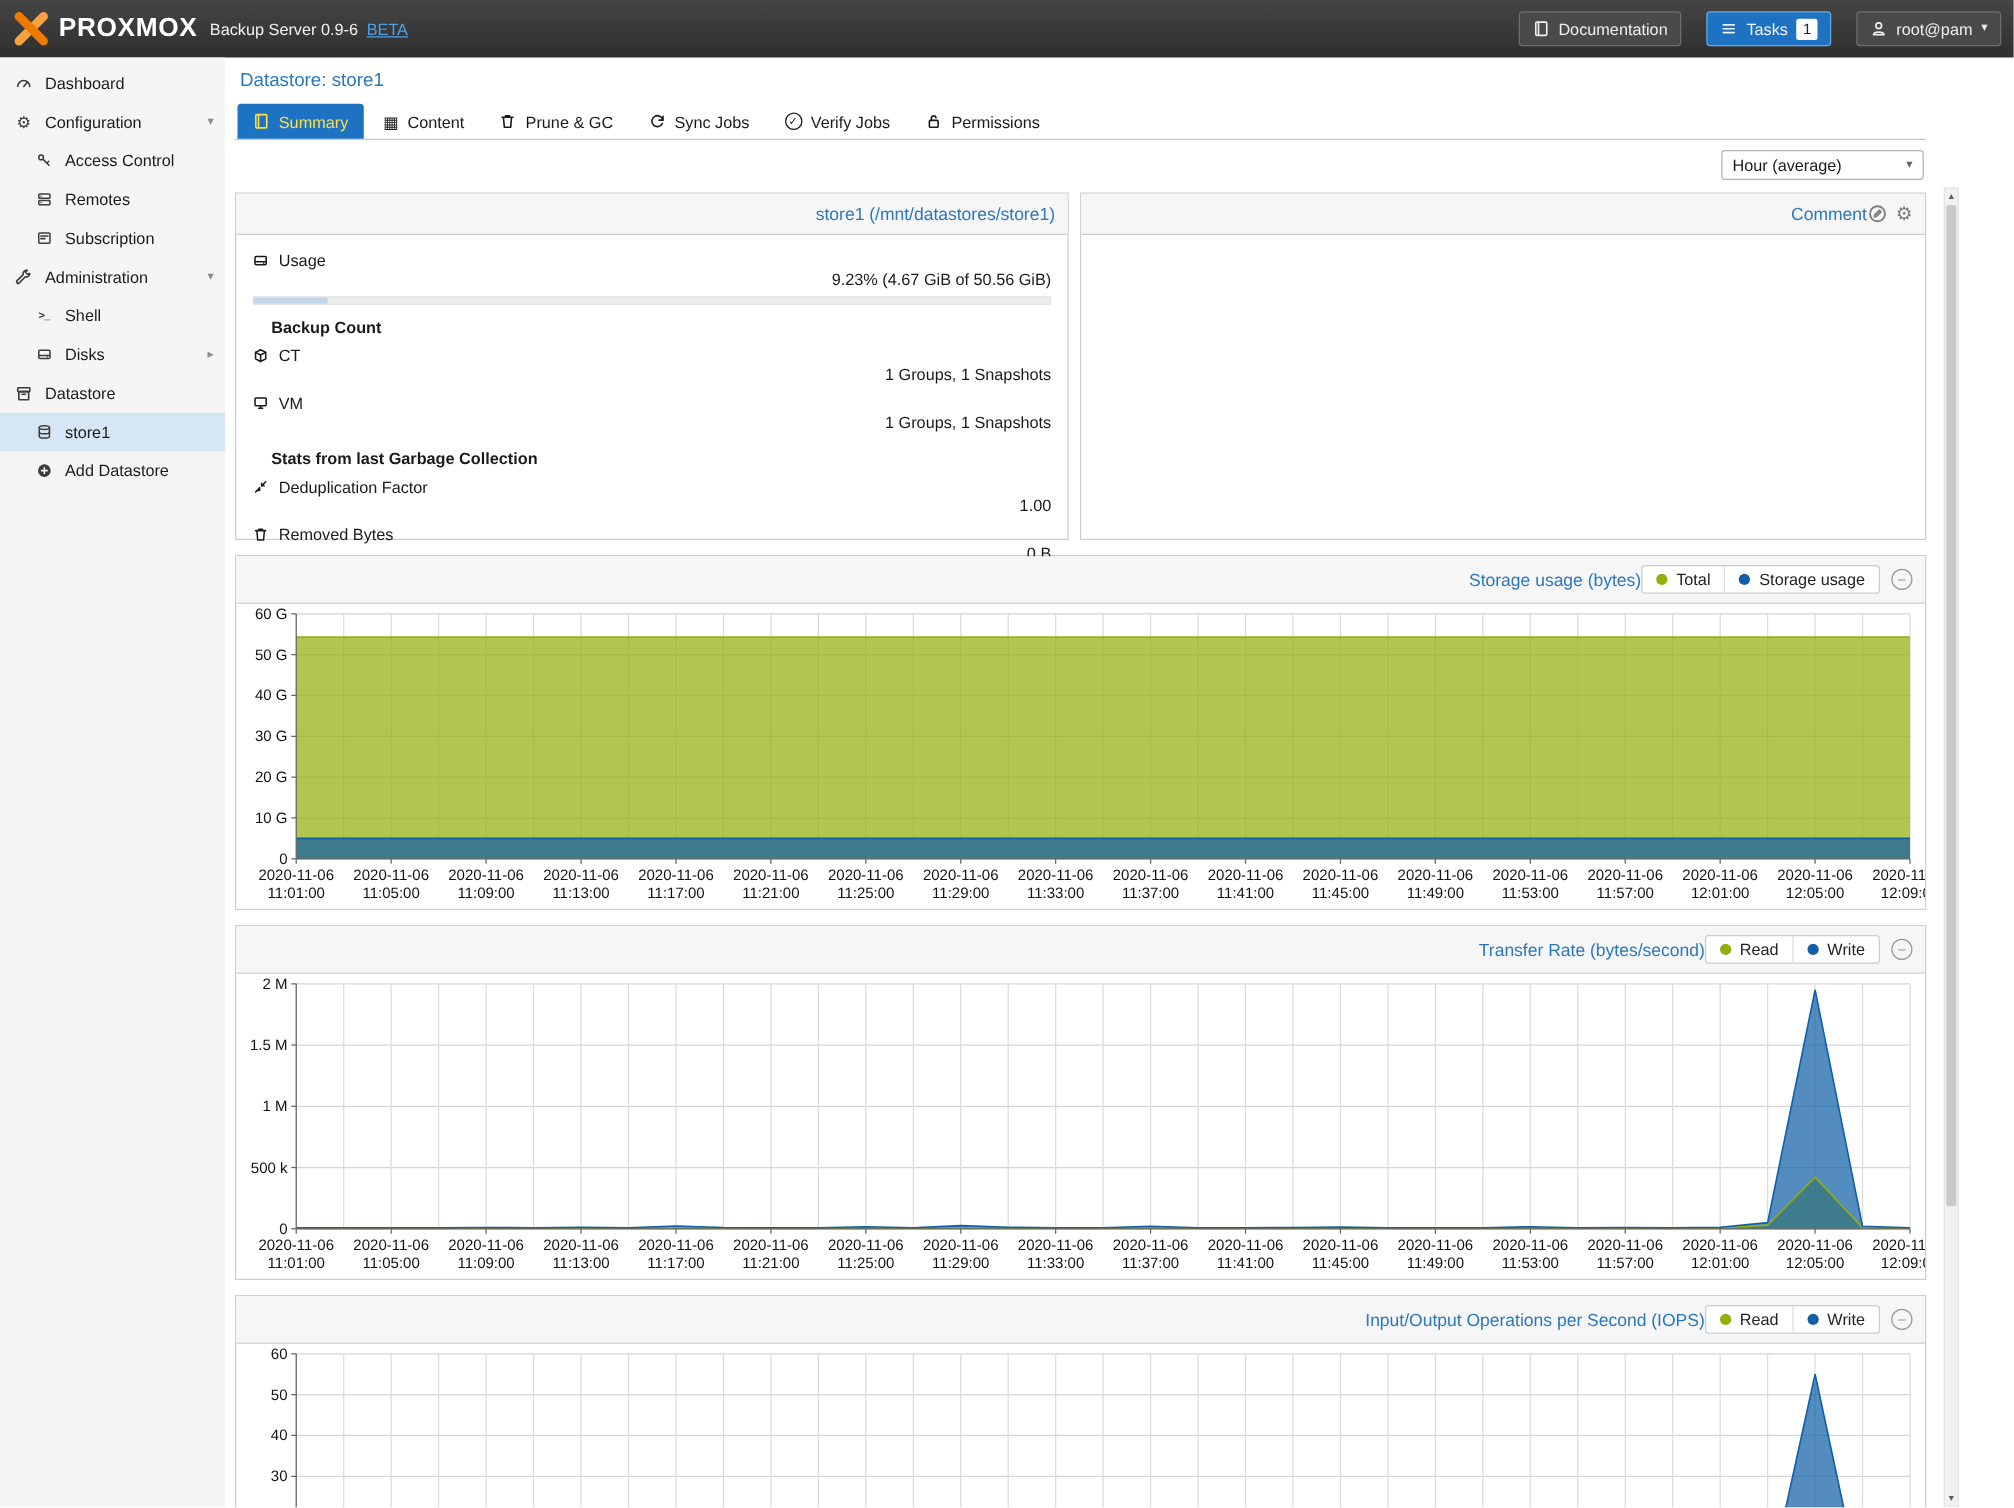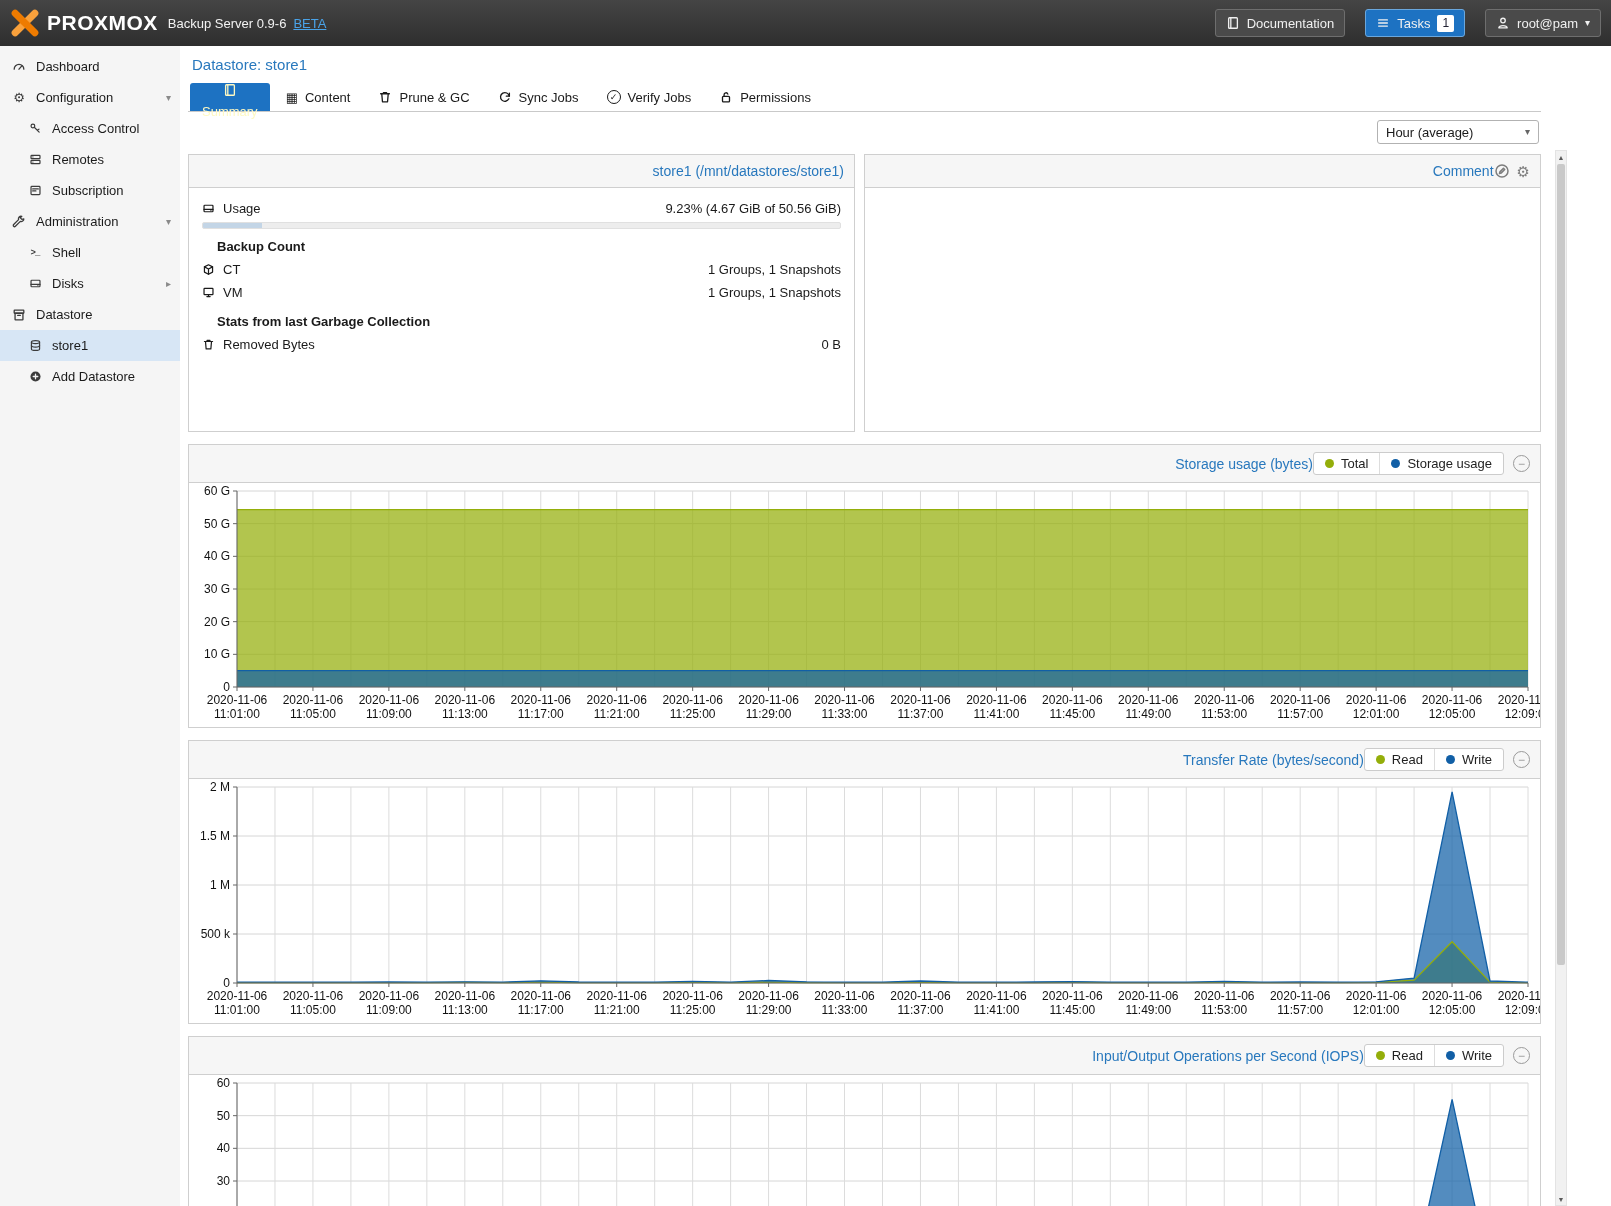--- a/index.html
+++ b/index.html
@@ -42,41 +42,41 @@
   .expander { margin-left: auto; margin-right: 9px; color: #8a8a8a; font-size: 10px; }
 
   .content { flex: 1; position: relative; padding: 0 70px 0 8px; overflow: hidden; }
   .page-title { color: var(--title, #2878bd); font-size: 15px; padding: 10px 0 9px 4px; }
 
   .tabbar { display: flex; align-items: flex-end; gap: 4px; padding-left: 2px; border-bottom: 1px solid #c9c9c9; height: 30px; }
   .tab {
     display: inline-flex; align-items: center; gap: 7px; padding: 0 12px; height: 28px;
     font-size: 13px; color: #1a1a1a; border-radius: 3px 3px 0 0; cursor: pointer;
   }
-  .tab.active { background: var(--accent, #1d72c2); color: #fef9c3; flex-direction: column; }
+  .tab.active { background: var(--accent, #1d72c2); color: #fde047; }
 
   .timerange-row { display: flex; justify-content: flex-end; padding: 8px 2px 10px; }
   .select {
     border: 1px solid #b2b2b2; background: #fff; width: 162px; height: 24px; border-radius: 3px;
     display: flex; align-items: center; justify-content: space-between; padding: 0 8px; cursor: pointer;
   }
   .select .caret { color: #666; }
 
   
   .panels-row { display: flex; gap: 9px; height: 278px; }
   .panel { border: 1px solid #cfcfcf; background: #fff; display: flex; flex-direction: column; }
   .panel-header {
     background: #f6f6f6; border-bottom: 1px solid #cfcfcf; padding: 7px 10px;
     color: var(--title, #2878bd); font-size: 14px; display: flex; align-items: center; justify-content: flex-end;
     min-height: 33px; flex: none;
   }
   .summary-panel { width: 667px; flex: none; }
   .comment-panel { flex: 1; }
   .panel-body { padding: 9px 13px; flex: 1; }
-  .kv-row { display: flex; align-items: flex-end; padding: 4px 0; }
+  .kv-row { display: flex; align-items: flex-start; padding: 4px 0; flex-direction: column; }
   .kv-left { display: flex; align-items: center; gap: 8px; }
   .kv-val { margin-left: auto; }
   .section-heading { font-weight: bold; margin: 10px 0 4px; padding-left: 15px; }
   .progress { height: 7px; background: #ededed; border: 1px solid #e0e0e0; border-radius: 2px; margin: 2px 0 4px; overflow: hidden; }
   .progress-fill { height: 100%; background: #c3d5e6; }
   .tools { display: flex; align-items: center; gap: 7px; color: #7d7d7d; }
 
   
   .chart-panel { margin-top: 12px; }
   .chart-body { height: 244px; position: relative; }
@@ -335,20 +335,30 @@
                 <svg class="ic sm" viewBox="0 0 16 16">
                     <rect x="2.5" y="3" width="11" height="7.5" rx="0.8"></rect>
                     <path d="M6 13h4M8 10.5V13"></path>
                   </svg>
                 <span>VM</span>
               </span>
               <span class="kv-val">1 Groups, 1 Snapshots</span>
             </div>
 
             <div class="section-heading">Stats from last Garbage Collection</div>
+            <div class="kv-row">
+              <span class="kv-left">
+                <svg class="ic sm" viewBox="0 0 16 16">
+                    <path d="M3 13l4-4M13 3L9 7"></path>
+                    <path d="M9 4.5V7h2.5M4.5 11.5H7V9"></path>
+                  </svg>
+                <span>Deduplication Factor</span>
+              </span>
+              <span class="kv-val">1.00</span>
+            </div>
             <div class="kv-row">
               <span class="kv-left">
                 <svg class="ic sm" viewBox="0 0 16 16">
                     <path d="M3 4.3h10M6.2 4.3V3h3.6v1.3M4.3 4.3l.8 9.2h5.8l.8-9.2"></path>
                   </svg>
                 <span>Removed Bytes</span>
               </span>
               <span class="kv-val">0 B</span>
             </div>
           </div>

